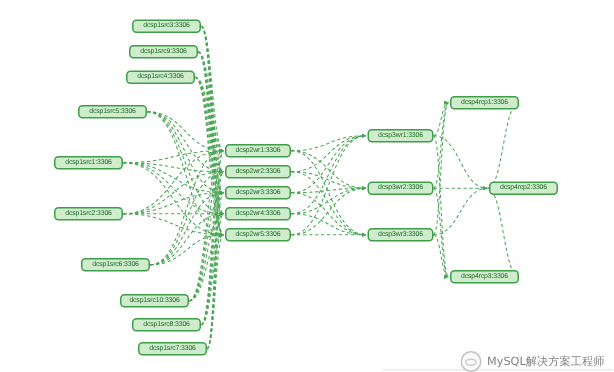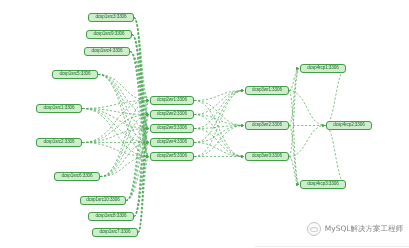--- a/index.html
+++ b/index.html
@@ -27,21 +27,21 @@
     letter-spacing:-0.1px;
     display:flex;
     align-items:center;
     justify-content:center;
     height:9px;
     white-space:nowrap;
     font-family:"Liberation Sans", sans-serif;
   }
   .watermark{
     position:absolute;
-    right:6px;bottom:12px;
+    right:6px;bottom:0;
     display:flex;
     align-items:center;
     gap:4px;
     color:#6d6d6d;
     font-size:7.5px;
     opacity:.85;
   }
   .wm-logo{
     width:12px;height:12px;
     border-radius:50%;

